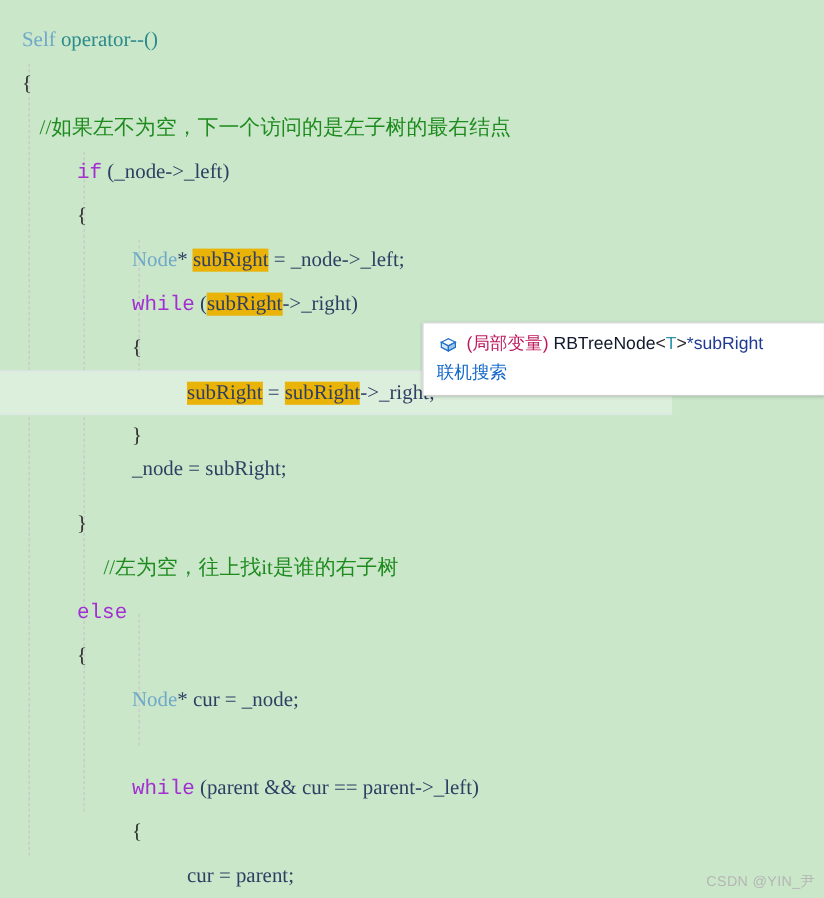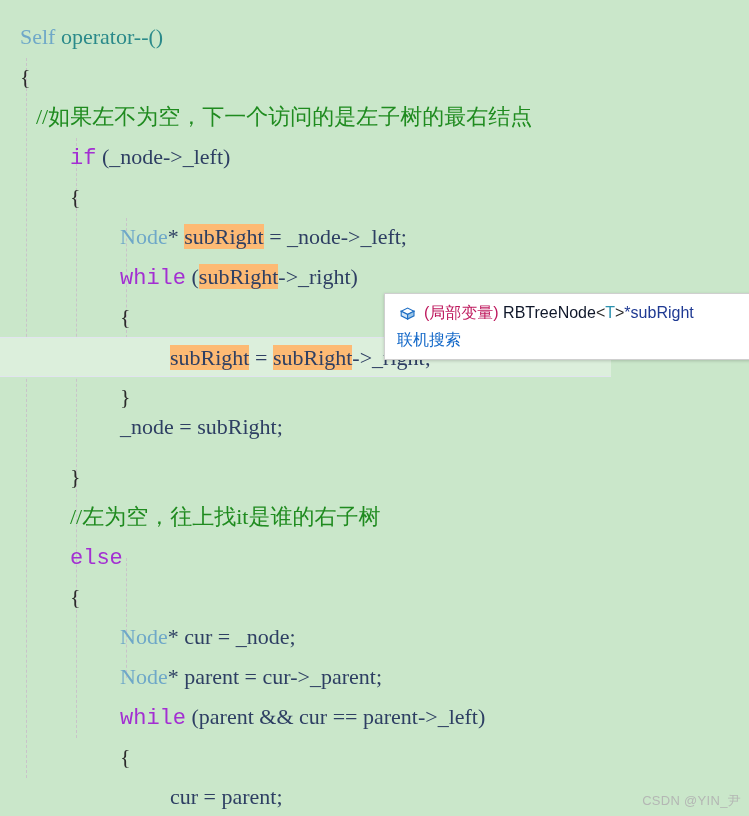--- a/index.html
+++ b/index.html
@@ -25,21 +25,21 @@
   }
 
   .code-line {
     position: absolute;
     left: 0;
     width: 611px;
     height: 40px;
     line-height: 40px;
     white-space: pre;
     font-family: "Liberation Serif", "DejaVu Serif", serif;
-    font-size: 22px;
+    font-size: 19px;
     color: #2e3f63;
   }
   .code-line .txt {
     display: inline-block;
     padding-left: 20px;
     white-space: pre;
   }
 
   
   .code-line.current {
@@ -49,21 +49,21 @@
     box-sizing: border-box;
   }
 
   
   .t-kw      { color: #a32fd2; font-family: Liberation Mono, monospace; }            
   .t-type    { color: #6fa8c8; }            
   .t-fn      { color: #2b8a8a; }            
   .t-cmt     { color: #1f8b1f; font-family: "Liberation Serif","DejaVu Serif",serif; }
   .t-id      { color: #2e3f63; }
   .t-punct   { color: #2b2b2b; }
-  .t-ref     { background: #fdba74; }        
+  .t-ref     { background: #eab308; }        
 
   
   .indent-guide {
     position: absolute;
     width: 0;
     border-left: 1px dashed #c9bdc9;
     opacity: .85;
   }
 
   
@@ -140,25 +140,24 @@
       <div class="code-line" style="top: 97px;"><span class="txt" style="padding-left: 36px;"><span class="t-cmt">//如果左不为空，下一个访问的是左子树的最右结点</span></span></div>
       <div class="code-line" style="top: 137px;"><span class="txt" style="padding-left: 70px;"><span class="t-kw">if</span><span class="t-id"> (_node-&gt;_left)</span></span></div>
       <div class="code-line" style="top: 177px;"><span class="txt" style="padding-left: 70px;"><span class="t-punct">{</span></span></div>
       <div class="code-line" style="top: 217px;"><span class="txt" style="padding-left: 120px;"><span class="t-type">Node</span><span class="t-id">* </span><span class="t-id t-ref">subRight</span><span class="t-id"> = _node-&gt;_left;</span></span></div>
       <div class="code-line" style="top: 257px;"><span class="txt" style="padding-left: 120px;"><span class="t-kw">while</span><span class="t-id"> (</span><span class="t-id t-ref">subRight</span><span class="t-id">-&gt;_right)</span></span></div>
       <div class="code-line" style="top: 297px;"><span class="txt" style="padding-left: 120px;"><span class="t-punct">{</span></span></div>
       <div class="code-line current" style="top: 337px;"><span class="txt" style="padding-left: 170px;"><span class="t-id t-ref">subRight</span><span class="t-id"> = </span><span class="t-id t-ref">subRight</span><span class="t-id">-&gt;_right;</span></span></div>
       <div class="code-line" style="top: 377px;"><span class="txt" style="padding-left: 120px;"><span class="t-punct">}</span></span></div>
       <div class="code-line" style="top: 407px;"><span class="txt" style="padding-left: 120px;"><span class="t-id">_node = subRight;</span></span></div>
       <div class="code-line" style="top: 457px;"><span class="txt" style="padding-left: 70px;"><span class="t-punct">}</span></span></div>
-      <div class="code-line" style="top: 497px;"><span class="txt" style="padding-left: 70px;"><span class="t-cmt">//左为空，往上找it是谁的右子树</span></span></div>
+      <div class="code-line" style="top: 497px;"><span class="txt" style="padding-left: 70px; margin-left: 24px;"><span class="t-cmt">//左为空，往上找it是谁的右子树</span></span></div>
       <div class="code-line" style="top: 537px;"><span class="txt" style="padding-left: 70px;"><span class="t-kw">else</span></span></div>
       <div class="code-line" style="top: 577px;"><span class="txt" style="padding-left: 70px;"><span class="t-punct">{</span></span></div>
       <div class="code-line" style="top: 617px;"><span class="txt" style="padding-left: 120px;"><span class="t-type">Node</span><span class="t-id">* cur = _node;</span></span></div>
-      <div class="code-line" style="top: 657px;"><span class="txt" style="padding-left: 120px;"><span class="t-type">Node</span><span class="t-id">* parent = cur-&gt;_parent;</span></span></div>
       <div class="code-line" style="top: 697px;"><span class="txt" style="padding-left: 120px;"><span class="t-kw">while</span><span class="t-id"> (parent &amp;&amp; cur == parent-&gt;_left)</span></span></div>
       <div class="code-line" style="top: 737px;"><span class="txt" style="padding-left: 120px;"><span class="t-punct">{</span></span></div>
       <div class="code-line" style="top: 777px;"><span class="txt" style="padding-left: 170px;"><span class="t-id">cur = parent;</span></span></div>
     </div>
 
   <div id="tooltip">
     <div class="tip-row">
       <span class="tip-icon">
         <svg width="19" height="19" viewBox="0 0 19 19" aria-hidden="true">
           <polygon points="3.2,7.2 9.6,4.0 16.0,7.2 9.6,10.4" fill="#ffffff" stroke="#1f6fc4" stroke-width="1.1"></polygon>

